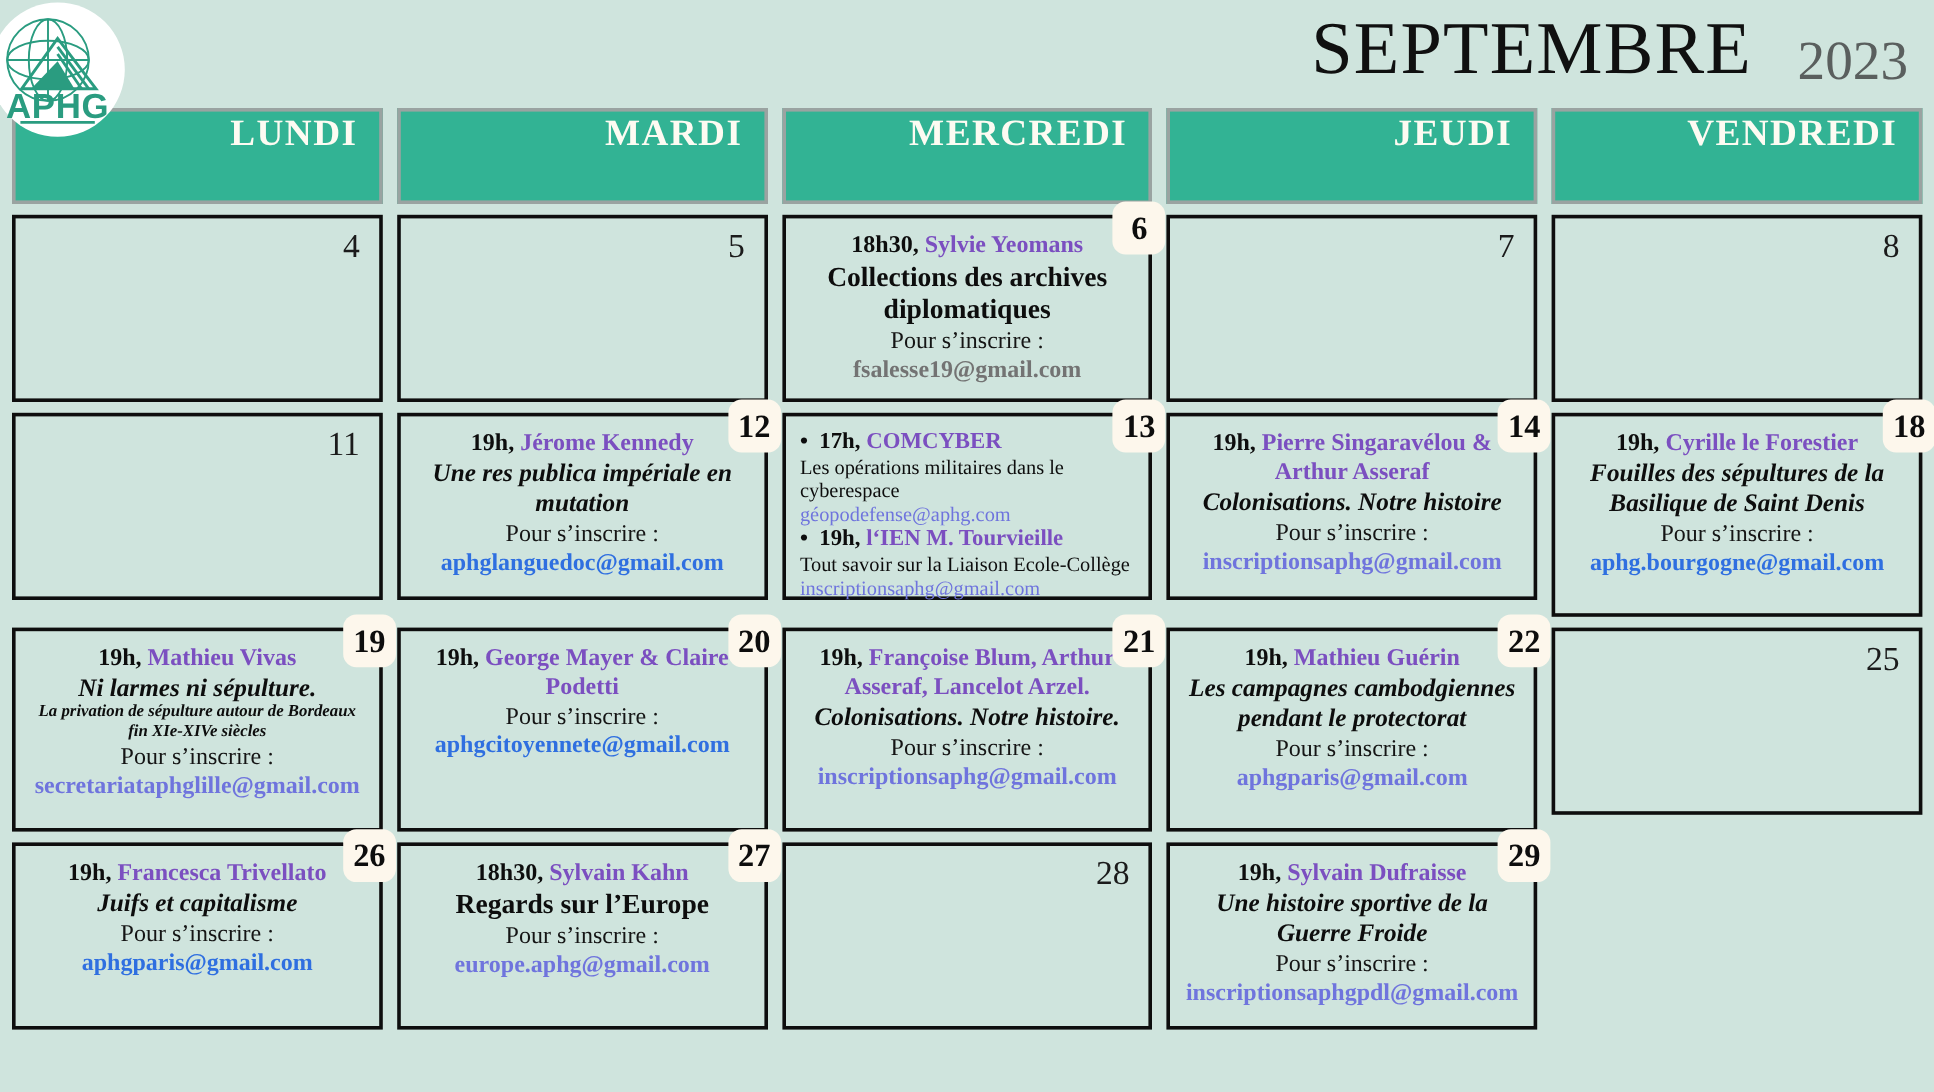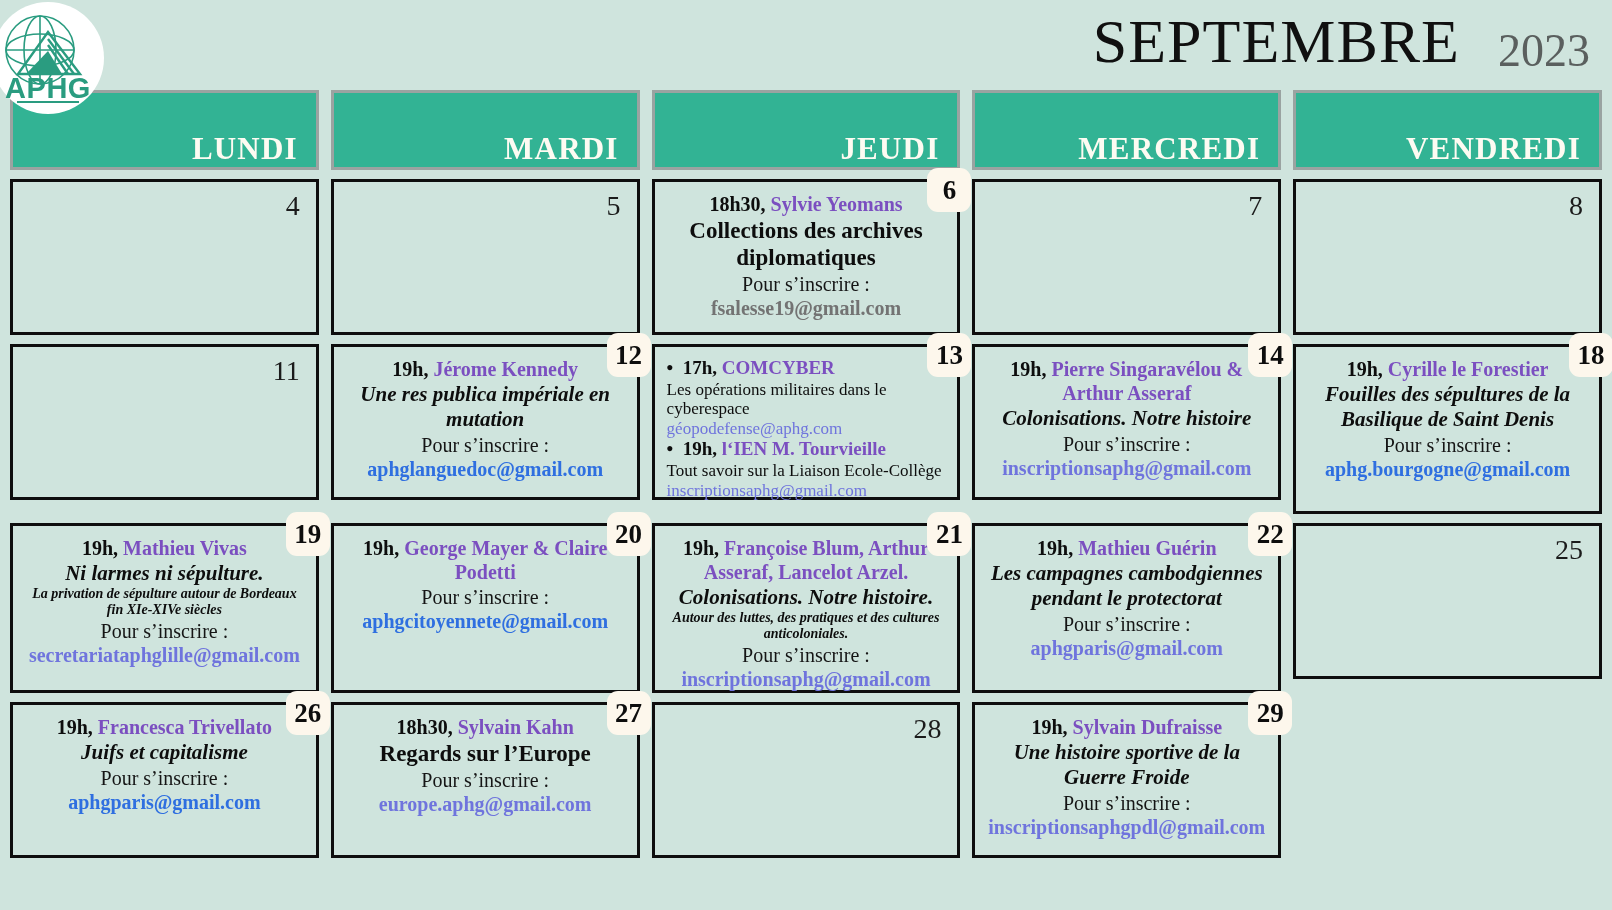--- a/index.html
+++ b/index.html
@@ -74,21 +74,21 @@
     grid-template-columns: repeat(5, 1fr);
     column-gap: 12px;
     row-gap: 9px;
   }
 
   .dayhead {
     height: 80px;
     background: #32b394;
     border: 3px solid #9aa3a1;
     display: flex;
-    align-items: flex-end;
+    align-items: flex-start;
     justify-content: flex-end;
     padding-right: 18px;
   }
   .dayhead span {
     color: #fdfbf2;
     font-family: "Liberation Serif", "DejaVu Serif", serif;
     font-size: 31px;
     font-weight: bold;
     letter-spacing: 1.2px;
   }
@@ -228,24 +228,24 @@
   </div>
 
   <div id="grid">
       <div class="dayhead">
         <span>LUNDI</span>
       </div>
       <div class="dayhead">
         <span>MARDI</span>
       </div>
       <div class="dayhead">
+        <span>MERCREDI</span>
+      </div>
+      <div class="dayhead">
         <span>JEUDI</span>
-      </div>
-      <div class="dayhead">
-        <span>MERCREDI</span>
       </div>
       <div class="dayhead">
         <span>VENDREDI</span>
       </div>
       <div class="cell">
         <div class="daynum-plain">4</div>
       </div>
       <div class="cell">
         <div class="daynum-plain">5</div>
       </div>
@@ -306,21 +306,20 @@
       <div class="cell tall">
         <div class="daynum-badge">20</div>
         <div class="ev-head"><span>19h,</span> <span class="speaker">George Mayer &amp; Claire Podetti</span></div>
         <div class="ev-register">Pour s’inscrire :</div>
         <div class="ev-mail" style="color: rgb(47, 111, 224);">aphgcitoyennete@gmail.com</div>
       </div>
       <div class="cell tall">
         <div class="daynum-badge">21</div>
         <div class="ev-head"><span>19h,</span> <span class="speaker">Françoise Blum, Arthur Asseraf, Lancelot Arzel.</span></div>
         <div class="ev-title">Colonisations. Notre histoire.</div>
-        <div class="ev-sub">Autour des luttes, des pratiques et des cultures anticoloniales.</div>
         <div class="ev-register">Pour s’inscrire :</div>
         <div class="ev-mail" style="color: rgb(111, 116, 221);">inscriptionsaphg@gmail.com</div>
       </div>
       <div class="cell tall">
         <div class="daynum-badge">22</div>
         <div class="ev-head"><span>19h,</span> <span class="speaker">Mathieu Guérin</span></div>
         <div class="ev-title">Les campagnes cambodgiennes pendant le protectorat</div>
         <div class="ev-register">Pour s’inscrire :</div>
         <div class="ev-mail" style="color: rgb(111, 116, 221);">aphgparis@gmail.com</div>
       </div>

